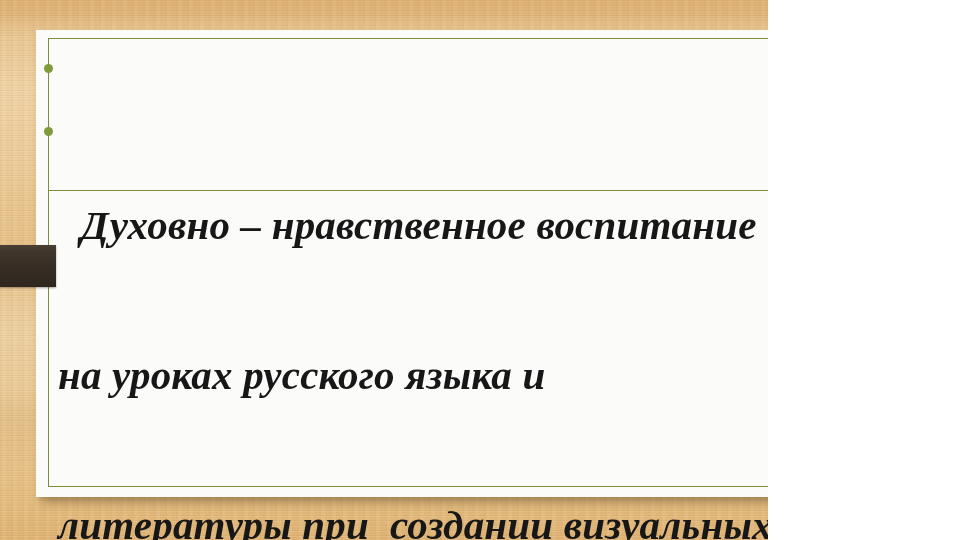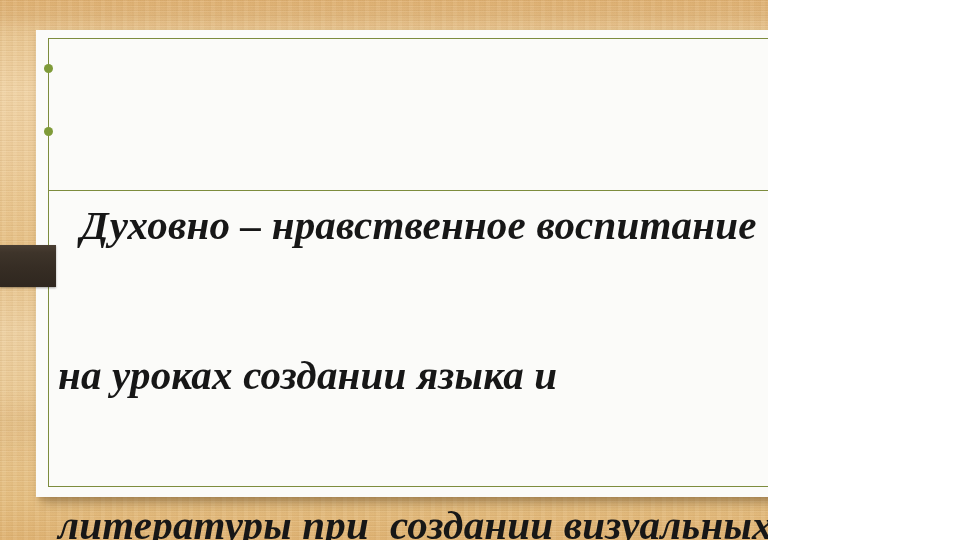--- a/index.html
+++ b/index.html
@@ -172,21 +172,21 @@
     <div class="card-border"></div>
   </div>
 
   <div class="bullet bullet-1"></div>
   <div class="bullet bullet-2"></div>
 
   <div class="cross-rule"></div>
 
   <div class="title-block">
     <span class="title-line title-line-1"> Духовно – нравственное воспитание</span>
-    <span class="title-line">на уроках создании языка и</span>
+    <span class="title-line">на уроках русского языка и</span>
     <span class="title-line">литературы при  создании визуальных</span>
     
   </div>
 
   <div class="tab tab-left"></div>
   <div class="tab tab-right"></div>
 
 </div>
 
 </body></html>

